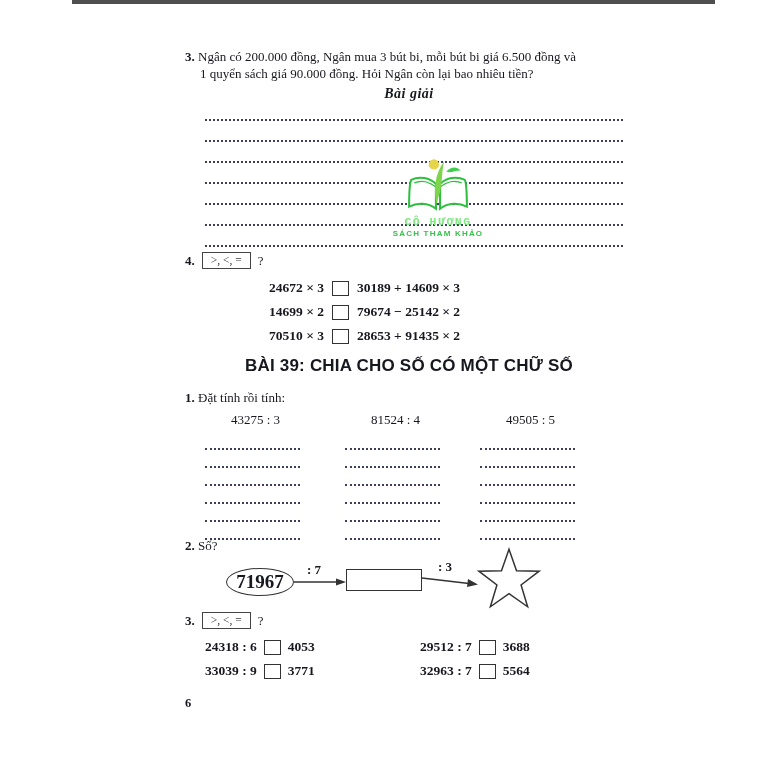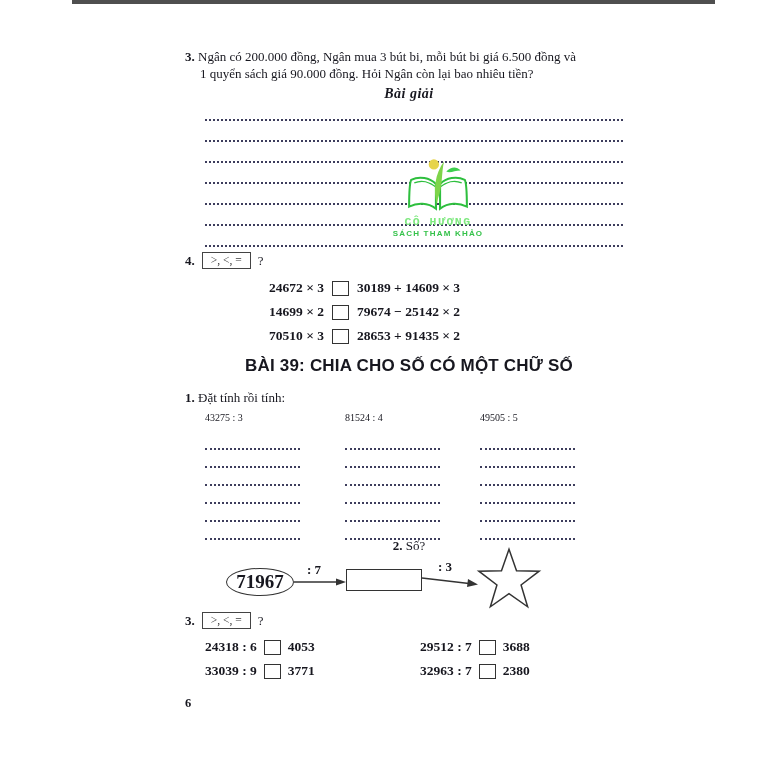--- a/index.html
+++ b/index.html
@@ -39,25 +39,25 @@
 
   
   #lesson-heading { left:185px; top:356px; width:448px; text-align:center;
                     font-family:"Liberation Sans",sans-serif; font-weight:bold; font-size:17px; letter-spacing:.2px; }
 
   
   #sec-setup { left:185px; top:390px; width:448px; font-size:13px; }
   #setup-cols { display:flex; margin-left:20px; margin-top:6px; }
   .s-col { }
   .s-col:nth-child(1){ width:140px; } .s-col:nth-child(2){ width:135px; } .s-col:nth-child(3){ width:150px; }
-  .s-expr { font-size:10px; height:20px; }
+  .s-expr { font-size:13px; height:20px;margin-left:26px; }
   .s-lines .sdl { width:95px; height:18px; border-bottom:2px dotted #3d3d5c; }
 
   
-  #sec-flow { left:185px; top:538px; width:448px; font-size:13px;text-align:center; }
+  #sec-flow { left:185px; top:538px; width:448px; font-size:13px; }
   #flow-diagram { position:relative; height:72px; margin-top:2px; }
   #flow-oval { position:absolute; left:41px; top:12px; width:68px; height:28px;
                border:1.5px solid #333; border-radius:50%; display:flex; align-items:center; justify-content:center;
                font-weight:bold; font-size:19px; }
   #flow-rect { position:absolute; left:161px; top:13px; width:76px; height:22px; border:1.5px solid #333; background:#fff; }
   .op-label { position:absolute; font-weight:bold; font-size:13px; }
   #op1-label { left:122px; top:6px; }
   #op2-label { left:253px; top:3px; }
   #flow-arrows { position:absolute; left:0; top:0; width:448px; height:72px; pointer-events:none; }
   #flow-star { position:absolute; left:288px; top:-10px; }
@@ -214,21 +214,21 @@
       </div>
       <div id="cmp-div-right">
         <div class="d-row">
           <span class="math">29512 : 7</span>
           <span class="cmp-box"></span>
           <span class="math">3688</span>
         </div>
         <div class="d-row">
           <span class="math">32963 : 7</span>
           <span class="cmp-box"></span>
-          <span class="math">2380</span>
+          <span class="math">5564</span>
         </div>
       </div>
     </div>
   </div>
 
   <div id="page-number" class="abs">6</div>
 
 </div>
 
 </body></html>

